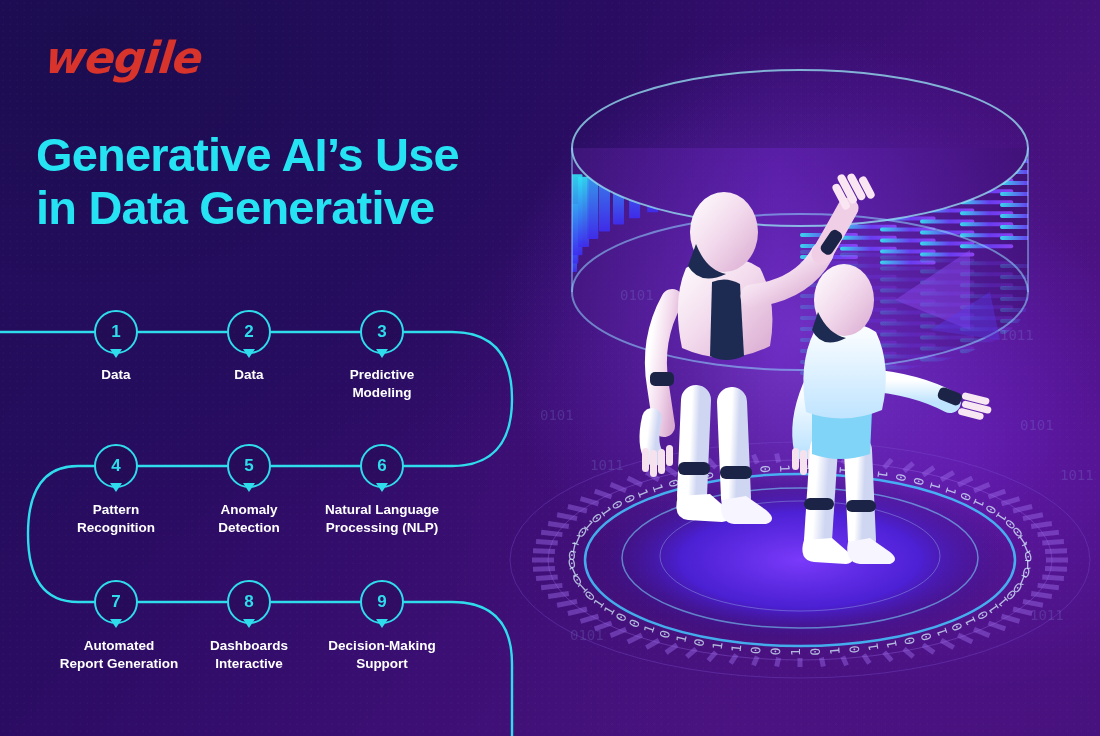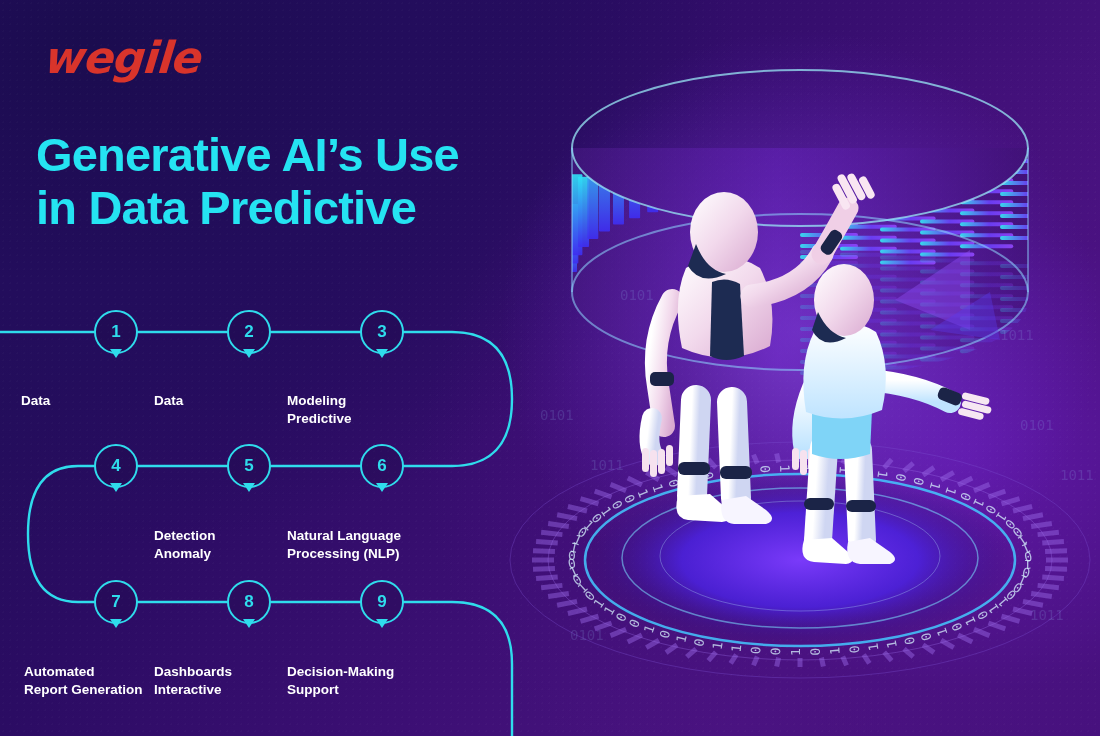--- a/index.html
+++ b/index.html
@@ -55,36 +55,36 @@
   .node .num{
     position:absolute;inset:0;display:flex;align-items:center;justify-content:center;
     color:#2fdcec;font-size:17px;font-weight:bold;
   }
   .node .tip{
     position:absolute;left:50%;top:39px;margin-left:-6px;
     width:0;height:0;border-left:6px solid transparent;border-right:6px solid transparent;
     border-top:9px solid #2fdcec;
   }
   .nodelabel{
-    position:absolute;width:190px;
-    color:#ffffff;font-size:13.5px;font-weight:bold;line-height:1.35;margin-top:26px;
+    position:absolute;width:190px;text-align:center;
+    color:#ffffff;font-size:13.5px;font-weight:bold;line-height:1.35;
   }
   
   #illus{position:absolute;left:500px;top:0;width:600px;height:736px;z-index:5;}
 </style>
 </head>
 <body>
 
 <div id="stage">
 
   <div class="logo">wegile</div>
 
   <div class="title">
     <div>Generative AI’s Use</div>
-    <div>in Data Predictive</div>
+    <div>in Data Generative</div>
   </div>
 
   <div id="illus">
     <svg width="600" height="736" viewBox="0 0 600 736" xmlns="http://www.w3.org/2000/svg">
       <defs>
         <linearGradient id="cylWall" x1="0" y1="0" x2="1" y2="0">
           <stop offset="0" stop-color="#4a1a86" stop-opacity=".55"></stop>
           <stop offset=".45" stop-color="#6a24c4" stop-opacity=".45"></stop>
           <stop offset="1" stop-color="#3c1172" stop-opacity=".55"></stop>
         </linearGradient>
@@ -609,39 +609,43 @@
     <div class="nodelabel" style="left:154px;top:80px">
       <div>Data</div>
     </div>
 
     <div class="node" style="left:360px;top:24px">
       <span class="ring"></span>
       <span class="num">3</span>
       <span class="tip"></span>
     </div>
     <div class="nodelabel" style="left:287px;top:80px">
+      <div>Predictive</div>
       <div>Modeling</div>
-      <div>Predictive</div>
     </div>
 
     
     <div class="node" style="left:94px;top:158px">
       <span class="ring"></span>
       <span class="num">4</span>
       <span class="tip"></span>
     </div>
+    <div class="nodelabel" style="left:21px;top:215px">
+      <div>Pattern</div>
+      <div>Recognition</div>
+    </div>
 
     <div class="node" style="left:227px;top:158px">
       <span class="ring"></span>
       <span class="num">5</span>
       <span class="tip"></span>
     </div>
     <div class="nodelabel" style="left:154px;top:215px">
+      <div>Anomaly</div>
       <div>Detection</div>
-      <div>Anomaly</div>
     </div>
 
     <div class="node" style="left:360px;top:158px">
       <span class="ring"></span>
       <span class="num">6</span>
       <span class="tip"></span>
     </div>
     <div class="nodelabel" style="left:287px;top:215px">
       <div>Natural Language</div>
       <div>Processing (NLP)</div>

